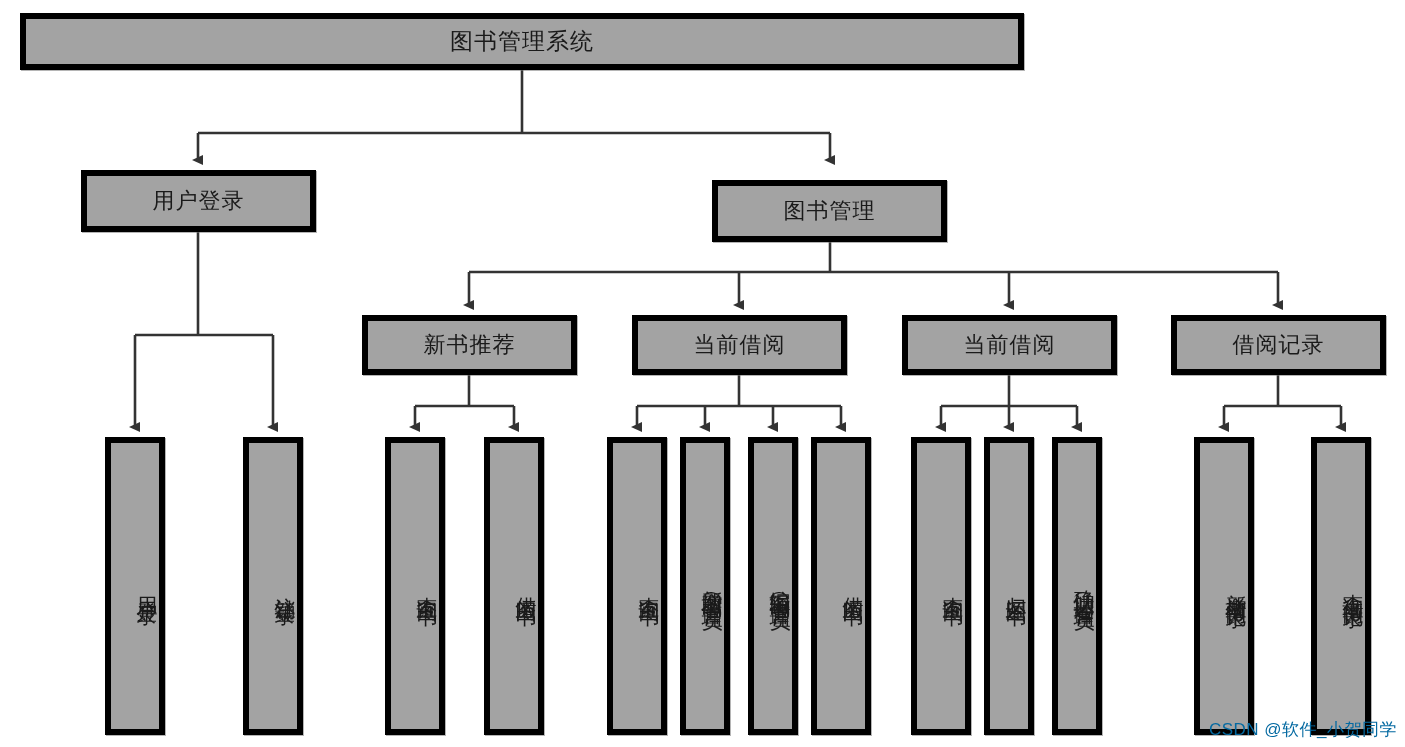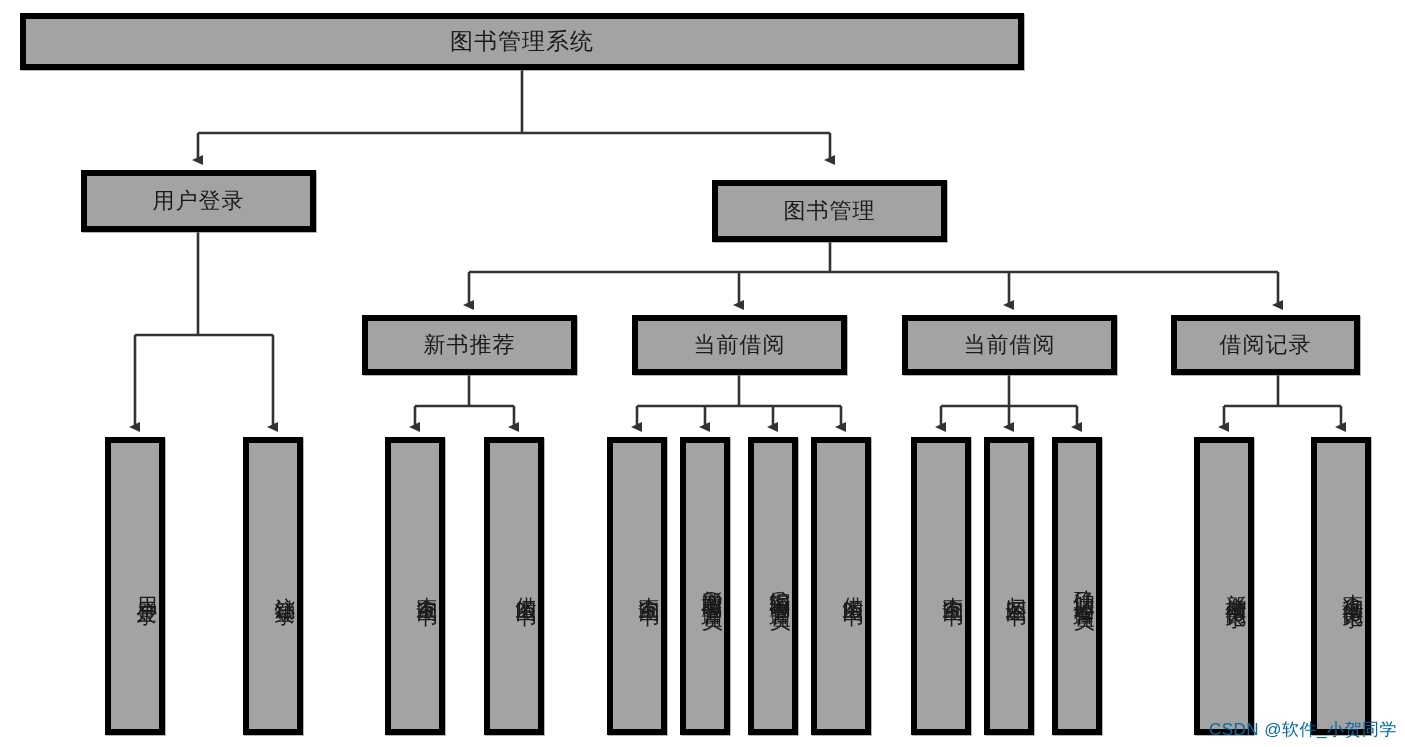--- a/index.html
+++ b/index.html
@@ -140,21 +140,21 @@
 
   <div class="node node-h" style="left:362px; top:315px; width:215px; height:60px;">
     <span>新书推荐</span>
   </div>
   <div class="node node-h" style="left:632px; top:315px; width:215px; height:60px;">
     <span>当前借阅</span>
   </div>
   <div class="node node-h" style="left:902px; top:315px; width:215px; height:60px;">
     <span>当前借阅</span>
   </div>
-  <div class="node node-h" style="left:1171px; top:315px; width:189px; height:60px;">
+  <div class="node node-h" style="left:1171px; top:315px; width:215px; height:60px;">
     <span>借阅记录</span>
   </div>
 
   <div class="node node-v" style="left:105px; top:437px; width:60px; height:298px;">
     <span class="vlabel">用户登录</span>
   </div>
   <div class="node node-v" style="left:243px; top:437px; width:60px; height:298px;">
     <span class="vlabel">注销登录</span>
   </div>
 

